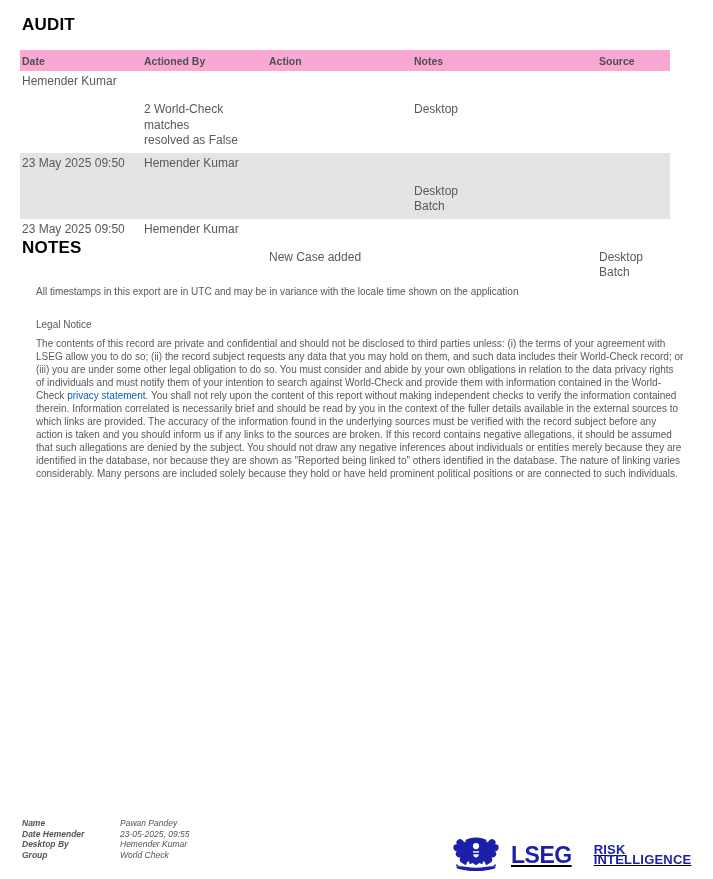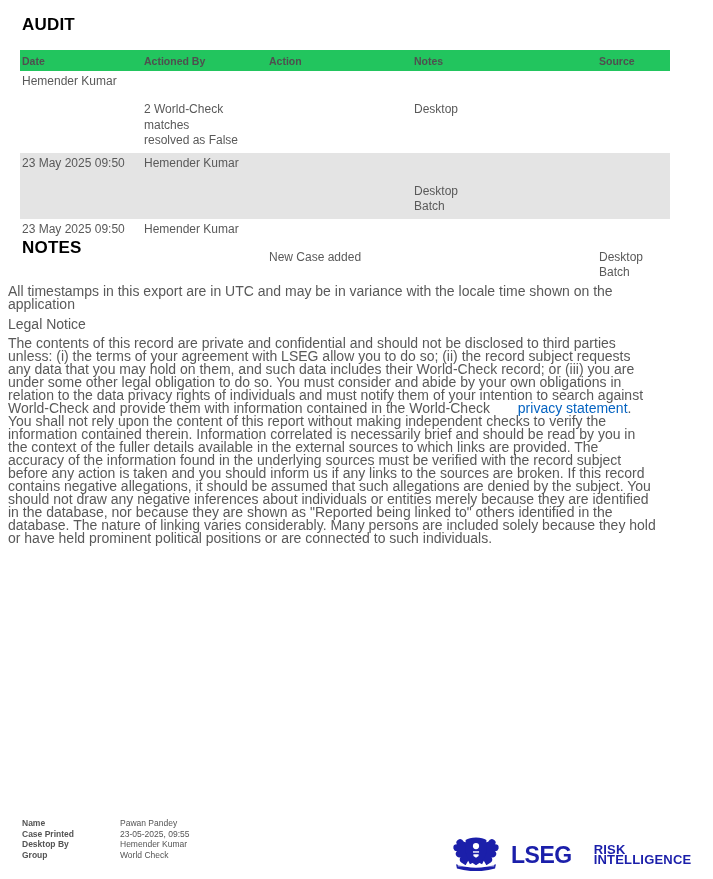--- a/index.html
+++ b/index.html
@@ -30,75 +30,75 @@
     top: 50px;
     width: 650px;
     font-size: 12px;
     color: #595959;
   }
   .tr {
     display: grid;
     grid-template-columns: 122px 125px 145px 185px 73px;
   }
   .thead {
-    background: #22c55e;
+    background: #f9a8d4;
     height: 21px;
     align-items: center;
   }
   .th {
     font-size: 10.5px;
     font-weight: bold;
     color: #4f4f4f;
     padding-left: 2px;
     white-space: nowrap;
   }
   .td {
     padding: 3px 6px 4px 2px;
     line-height: 15.5px;
   }
   .pre { white-space: pre-line; margin-top: 28px; }
   .row-alt { background: #e4e4e4; }
 
   
   .small-text {
     position: absolute;
-    left: 8px;
+    left: 36px;
     margin: 0;
-    font-size: 14px;
+    font-size: 10px;
     color: #595959;
     line-height: 13px;
   }
   #utc-note { top: 285px; width: 648px; }
   #legal-notice-label { top: 312px; margin-top: 6px; }
   #legal-paragraph { top: 337px; width: 648px; }
   #legal-paragraph a {
     color: #0563c1;
     text-decoration: none;
-    margin-left: 24px;
   }
 
   
   .footer-fields {
     position: absolute;
     left: 22px;
     top: 818px;
     font-size: 8.5px;
     color: #545454;
     line-height: 10.7px;
   }
-  .field-row { display: grid; grid-template-columns: 98px auto; }
+  .field-row { display: grid; grid-template-columns: 98px auto; font-style: italic; }
   .field-label { font-weight: bold; }
   .field-value { }
 
   .logo {
     position: absolute;
     left: 450px;
     top: 835px;
     display: flex;
     align-items: center;
+    text-decoration: underline;
   }
   .crest { width: 52px; height: 36px; }
   .wordmark {
     margin-left: 9px;
     font-size: 23px;
     font-weight: bold;
     color: #1b1faa;
     letter-spacing: -0.5px;
   }
   .tagline {
@@ -159,21 +159,21 @@
   <p class="small-text" id="legal-notice-label">Legal Notice</p>
 
   <p class="small-text" id="legal-paragraph"><span>The contents of this record are private and confidential and should not be disclosed to third parties unless: (i) the terms of your agreement with LSEG allow you to do so; (ii) the record subject requests any data that you may hold on them, and such data includes their World-Check record; or (iii) you are under some other legal obligation to do so. You must consider and abide by your own obligations in relation to the data privacy rights of individuals and must notify them of your intention to search against World-Check and provide them with information contained in the World-Check </span><a href="#">privacy statement</a><span>. You shall not rely upon the content of this report without making independent checks to verify the information contained therein. Information correlated is necessarily brief and should be read by you in the context of the fuller details available in the external sources to which links are provided. The accuracy of the information found in the underlying sources must be verified with the record subject before any action is taken and you should inform us if any links to the sources are broken. If this record contains negative allegations, it should be assumed that such allegations are denied by the subject. You should not draw any negative inferences about individuals or entities merely because they are identified in the database, nor because they are shown as "Reported being linked to" others identified in the database. The nature of linking varies considerably. Many persons are included solely because they hold or have held prominent political positions or are connected to such individuals.</span></p>
 
   <div class="footer-fields">
     <div class="field-row">
       <div class="field-label">Name</div>
       <div class="field-value">Pawan Pandey</div>
     </div>
     <div class="field-row">
-      <div class="field-label">Case Printed</div>
+      <div class="field-label">Date Hemender</div>
       <div class="field-value">23-05-2025, 09:55</div>
     </div>
     <div class="field-row">
       <div class="field-label">Desktop By</div>
       <div class="field-value">Hemender Kumar</div>
     </div>
     <div class="field-row">
       <div class="field-label">Group</div>
       <div class="field-value">World Check</div>
     </div>

